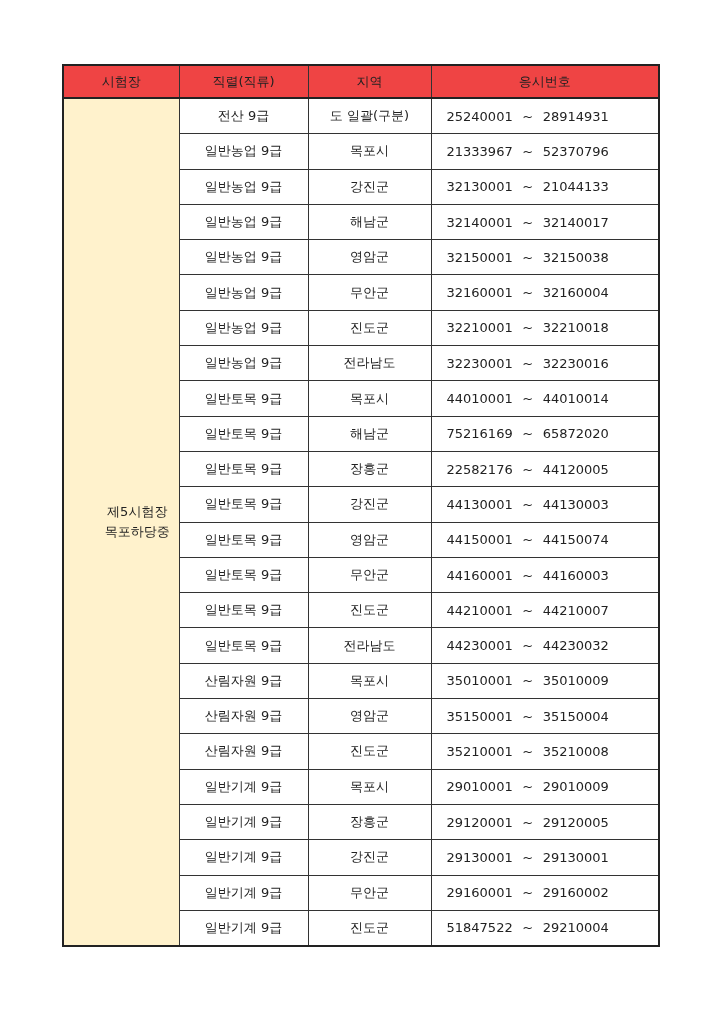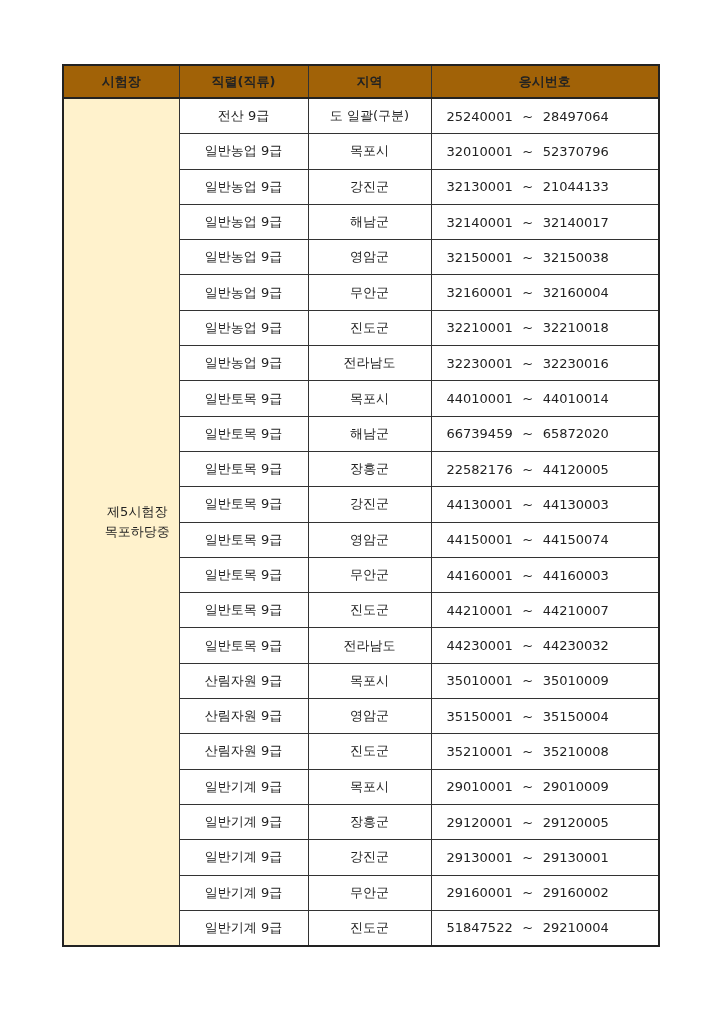--- a/index.html
+++ b/index.html
@@ -1,19 +1,19 @@
 <!DOCTYPE html>
 <html><head>
 <meta charset="utf-8">
 <style>
   html, body { margin:0; padding:0; background:#ffffff; }
   body { width:720px; height:1019px; position:relative; font-family:"DejaVu Sans", "Liberation Sans", sans-serif; color:#222; }
   table { position:absolute; left:62px; top:64px; width:596px; border-collapse:collapse; border:2px solid #222; table-layout:fixed; }
   th, td { border:1px solid #333; text-align:center; font-size:13px; padding:0; }
-  th { background:#a16207; height:31px; font-weight:bold; border-bottom:2px solid #222; font-size:13px; }
+  th { background:#ef4444; height:31px; font-weight:normal; border-bottom:2px solid #222; font-size:13px; }
   td { height:34.3px; }
   td.venue { background:#fff2cc; line-height:20px;padding-left:32px; }
   td.num { text-align:left; }
   .range { display:flex; padding:0 15px 0 15px; }
   .tilde { width:30px; text-align:center; }
 </style>
 </head>
 <body>
 
 <table>
@@ -33,30 +33,30 @@
   </thead>
   <tbody id="tbody">
       <tr>
         <td class="venue" rowspan="24"><span>제5시험장</span><br><span>목포하당중</span></td>
         <td>전산 9급</td>
         <td>도 일괄(구분)</td>
         <td class="num">
           <div class="range">
             <span>25240001</span>
             <span class="tilde">~</span>
-            <span>28497064</span>
+            <span>28914931</span>
           </div>
         </td>
       </tr>
       <tr>
         <td>일반농업 9급</td>
         <td>목포시</td>
         <td class="num">
           <div class="range">
-            <span>32010001</span>
+            <span>21333967</span>
             <span class="tilde">~</span>
             <span>52370796</span>
           </div>
         </td>
       </tr>
       <tr>
         <td>일반농업 9급</td>
         <td>강진군</td>
         <td class="num">
           <div class="range">
@@ -130,21 +130,21 @@
             <span class="tilde">~</span>
             <span>44010014</span>
           </div>
         </td>
       </tr>
       <tr>
         <td>일반토목 9급</td>
         <td>해남군</td>
         <td class="num">
           <div class="range">
-            <span>66739459</span>
+            <span>75216169</span>
             <span class="tilde">~</span>
             <span>65872020</span>
           </div>
         </td>
       </tr>
       <tr>
         <td>일반토목 9급</td>
         <td>장흥군</td>
         <td class="num">
           <div class="range">

